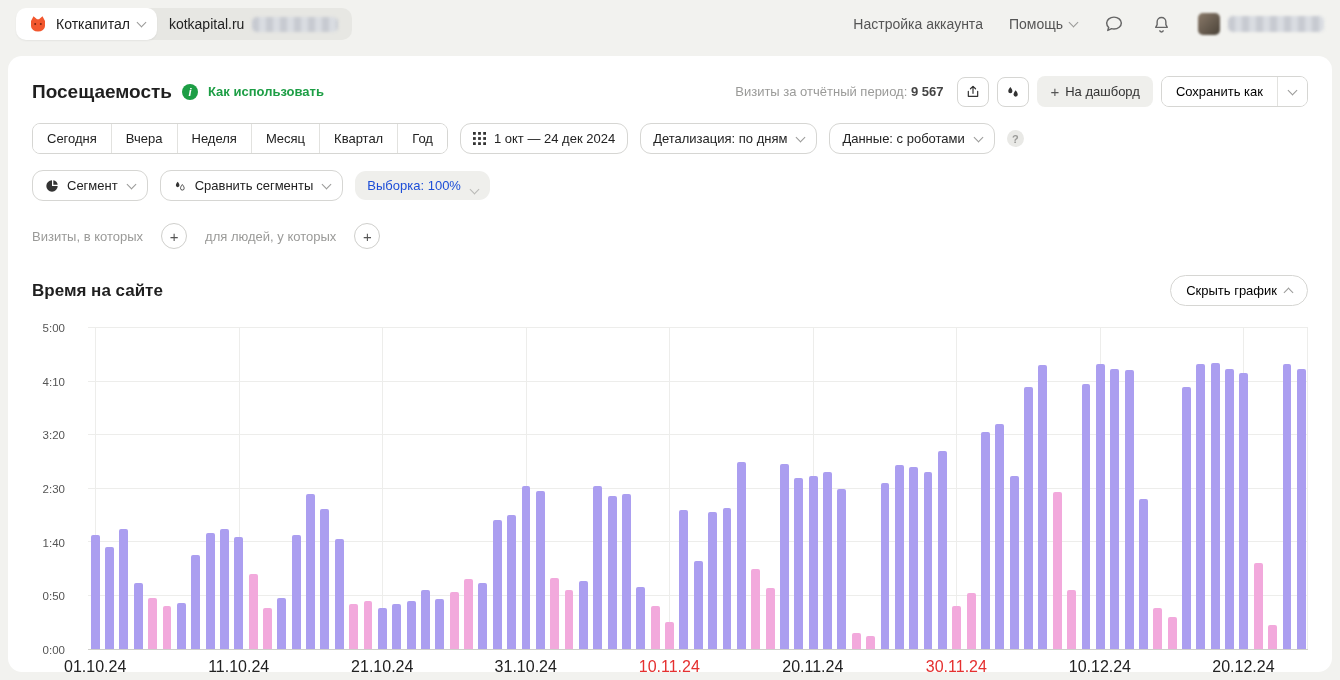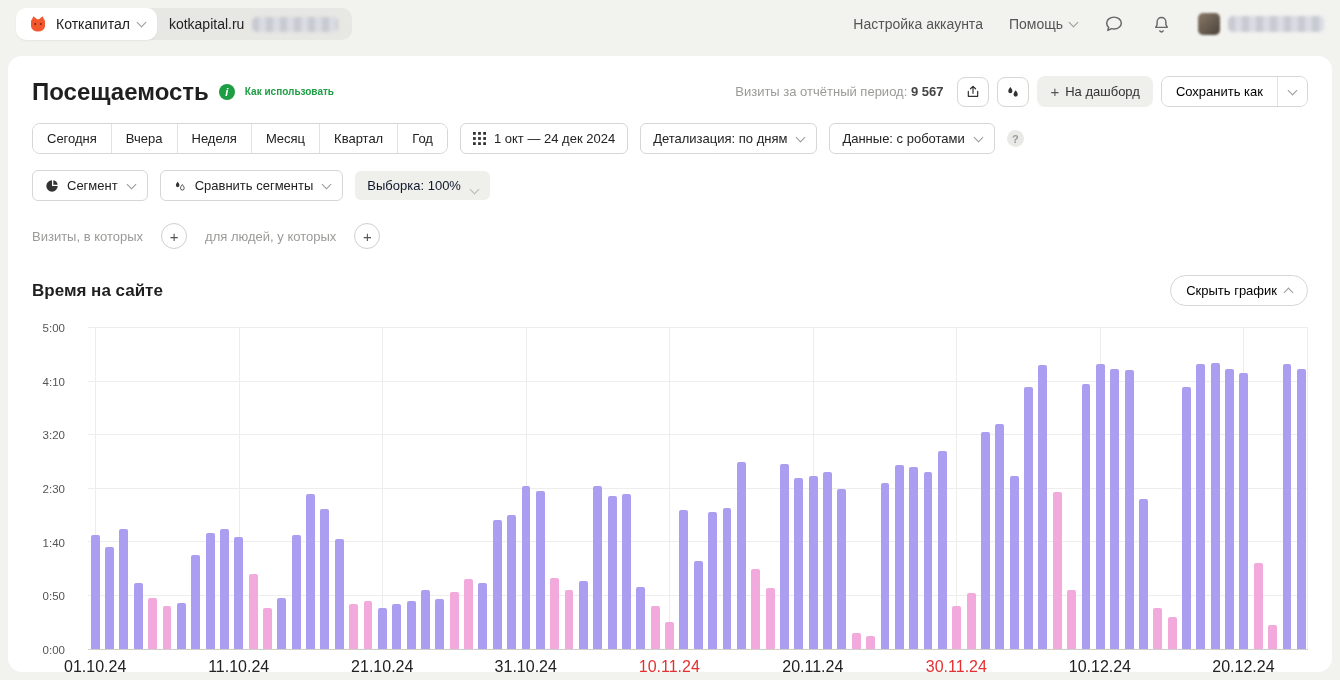--- a/index.html
+++ b/index.html
@@ -29,44 +29,44 @@
   .icon-btn-plain { background:none; border:none; cursor:pointer; display:flex; align-items:center; }
   .redact { display:inline-block; border-radius:5px; filter:blur(1.5px);
     background:repeating-linear-gradient(90deg,#c7cad1 0 7px,#d9dce1 7px 14px); }
   .user-chip { display:flex; align-items:center; gap:8px; cursor:pointer; }
   .avatar { width:22px; height:22px; border-radius:5px; background:linear-gradient(135deg,#8a7a6a,#4a4238); filter:blur(1px); }
 
   
   .card { margin:8px; background:#fff; border-radius:14px; height:616px; padding:20px 24px; }
 
   .header-row { display:flex; align-items:center; gap:10px; }
-  .page-title { font-size:24px; font-weight:700; color:#1f1f1f; }
+  .page-title { font-size:19px; font-weight:700; color:#1f1f1f; }
   .info-dot { width:16px; height:16px; border-radius:50%; background:#1d9e45; color:#fff; font-size:11px; font-weight:700;
     display:inline-flex; align-items:center; justify-content:center; font-style:italic; }
-  .green-link { color:#1d9e45; font-weight:700; font-size:10px; cursor:pointer; }
+  .green-link { color:#1d9e45; font-weight:700; font-size:13px; cursor:pointer; }
   .header-right { margin-left:auto; display:flex; align-items:center; gap:8px; }
   .visits-text { color:#9a9a98; font-size:13px; margin-right:6px; }
   .visits-text b { color:#444; font-weight:700; }
   .sq-btn { width:32px; height:30px; background:#fff; border:1px solid #d6d6d3; border-radius:8px;
     display:inline-flex; align-items:center; justify-content:center; cursor:pointer; }
   .gray-btn { background:#efefec; border:none; border-radius:8px; padding:7px 13px; font-size:13px; color:#333;
     display:inline-flex; align-items:center; gap:6px; cursor:pointer; }
   .save-group { display:flex; border:1px solid #d6d6d3; border-radius:8px; overflow:hidden; background:#fff; }
   .save-group .main { padding:7px 14px; border:none; background:#fff; font-size:13px; cursor:pointer; }
   .save-group .drop { width:30px; border:none; border-left:1px solid #e2e2df; background:#fff;
     display:flex; align-items:center; justify-content:center; cursor:pointer; }
 
   .row { display:flex; align-items:center; gap:12px; margin-top:16px; }
   .tab-group { display:flex; border:1px solid #d6d6d3; border-radius:8px; overflow:hidden; background:#fff; }
   .tab { padding:7px 14px; font-size:13px; background:#fff; border:none; border-left:1px solid #e2e2df; cursor:pointer; white-space:nowrap; color:#222; }
   .tab:first-child { border-left:none; }
-  .outline-btn { background:#fff; border:1px solid #d6d6d3; border-radius:6px; padding:7px 12px; font-size:13px; color:#222;
+  .outline-btn { background:#fff; border:1px solid #d6d6d3; border-radius:11px; padding:7px 12px; font-size:13px; color:#222;
     display:inline-flex; align-items:center; gap:8px; cursor:pointer; white-space:nowrap; }
   .outline-btn .chev { margin-left:2px; }
-  .disabled-btn { background:#efefec; border:none; color:#0f172a; cursor:default;align-items:flex-end; }
+  .disabled-btn { background:#efefec; border:none; color:#1d4ed8; cursor:default;align-items:flex-end; }
   .disabled-btn .chev { border-color:#b9b9b6; }
   .q-dot { width:17px; height:17px; border-radius:50%; background:#e9e9e6; color:#9a9a98; font-size:11px; font-weight:700;
     display:inline-flex; align-items:center; justify-content:center; cursor:pointer; }
 
   .filters-row2 { margin-top:16px; }
   .plus-row { margin-top:22px; color:#9a9a98; font-size:13px; gap:18px; }
   .plus-btn { width:26px; height:26px; border-radius:50%; border:1px solid #cfcfcc; background:#fff; color:#555;
     font-size:15px; display:inline-flex; align-items:center; justify-content:center; cursor:pointer; }
 
   .section-row { margin-top:26px; display:flex; align-items:center; }

